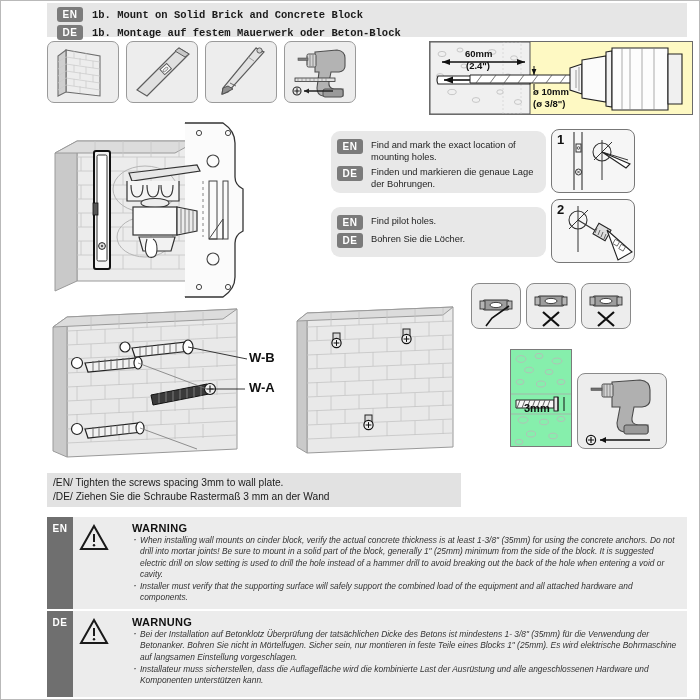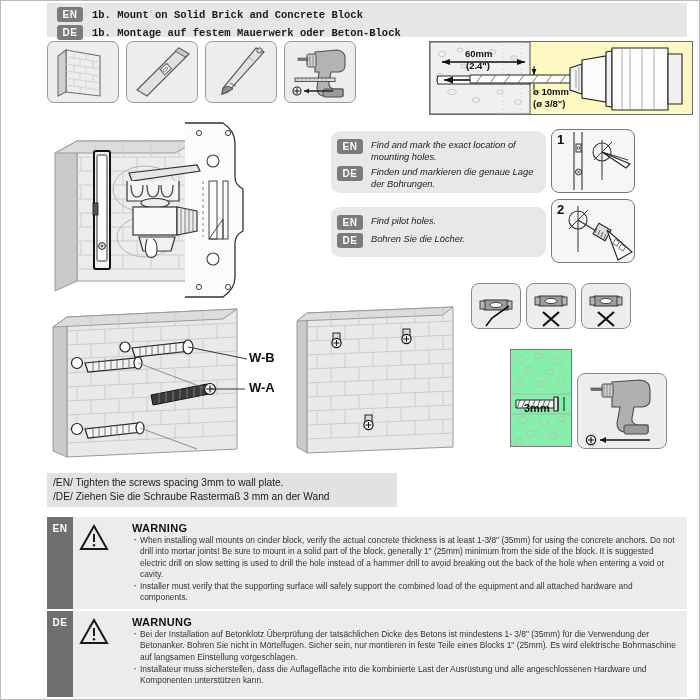--- a/index.html
+++ b/index.html
@@ -46,55 +46,55 @@
   }
   .dim-txt{position:absolute;font-size:9.5px;font-weight:bold;color:#111;white-space:nowrap;}
   
   .mainfig{position:absolute;left:46px;top:118px;width:275px;height:180px;}
   
   .callout{
     position:absolute;background:#e8e8e8;border-radius:9px;
     padding:5px 6px;box-sizing:border-box;
   }
   .crow{display:flex;align-items:flex-start;gap:8px;margin:3px 0;}
-  .crow .ctext{font-size:9.3px;line-height:12px;color:#232323;font-style:italic;}
+  .crow .ctext{font-size:9.3px;line-height:12px;color:#232323;}
   
   .stepbox{
     position:absolute;width:82px;height:62px;background:#f6f6f6;
     border:1px solid #777;border-radius:8px;overflow:hidden;
   }
   .stepnum{
     position:absolute;left:5px;top:2px;font-size:13px;font-weight:bold;color:#111;
   }
   
   .ckbox{
     position:absolute;width:48px;height:44px;background:#ededed;
     border:1px solid #8a8a8a;border-radius:8px;overflow:hidden;
   }
   
   .wallpanel{position:absolute;}
   
   .tightband{
-    position:absolute;left:46px;top:472px;width:350px;height:34px;
+    position:absolute;left:46px;top:472px;width:414px;height:34px;
     background:#e2e2e2;padding:3px 6px;box-sizing:border-box;
   }
   .tightband div{font-size:10.2px;line-height:14px;color:#1b1b1b;}
   
   .warnwrap{position:absolute;left:46px;top:516px;width:640px;height:178px;}
   .warnrow{position:relative;display:flex;background:#ececec;}
   .warntab{
     width:26px;background:#6f6f6f;display:flex;align-items:flex-start;
     justify-content:center;padding-top:6px;flex:0 0 26px;
   }
   .warntab span{
     color:#fff;font-size:10px;font-weight:bold;letter-spacing:.5px;
   }
   .warnbody{flex:1;display:flex;padding:5px 8px 6px 6px;gap:23px;}
   .warnttl{font-size:11px;font-weight:bold;color:#111;margin:0 0 1px 0;letter-spacing:.3px;}
-  .warnlist{margin:0;padding:0;list-style:none;}
+  .warnlist{margin:0;padding:0;list-style:none;font-style:italic;}
   .warnlist li{
     font-size:8.4px;line-height:11.3px;color:#333;
     padding-left:8px;position:relative;margin-bottom:1px;
   }
   .warnlist li:before{
     content:"\00B7";position:absolute;left:1px;top:-1px;font-size:12px;color:#333;
   }
   .tri{flex:0 0 auto;margin-top:2px;}
   .mline{stroke:#c9c9c9;stroke-width:.7;fill:none;}
 </style>
@@ -530,21 +530,21 @@
       <div class="warnbody">
         <svg class="tri" width="30" height="28" viewBox="0 0 30 28">
           <polygon points="15,2 28,25 2,25" fill="none" stroke="#1a1a1a" stroke-width="2"></polygon>
           <path d="M15,10 L15,18" stroke="#1a1a1a" stroke-width="2"></path>
           <circle cx="15" cy="21.3" r="1.2" fill="#1a1a1a"></circle>
         </svg>
         <div style="flex:1;">
           <div class="warnttl">WARNUNG</div>
           <ul class="warnlist">
             <li>Bei der Installation auf Betonklotz Überprüfung der tatsächlichen Dicke des Betons ist mindestens 1- 3/8" (35mm) für die Verwendung der Betonanker. Bohren Sie nicht in Mörtelfugen. Sicher sein, nur montieren in feste Teile eines Blocks 1" (25mm). Es wird elektrische Bohrmaschine auf langsamen Einstellung vorgeschlagen.</li>
-            <li>Installateur muss sicherstellen, dass die Auflagefläche into die kombinierte Last der Ausrüstung und alle angeschlossenen Hardware und Komponenten unterstützen kann.</li>
+            <li>Installateur muss sicherstellen, dass die Auflagefläche wird die kombinierte Last der Ausrüstung und alle angeschlossenen Hardware und Komponenten unterstützen kann.</li>
           </ul>
         </div>
       </div>
     </div>
 
   </div>
 
 </div>
 
 </body></html>

